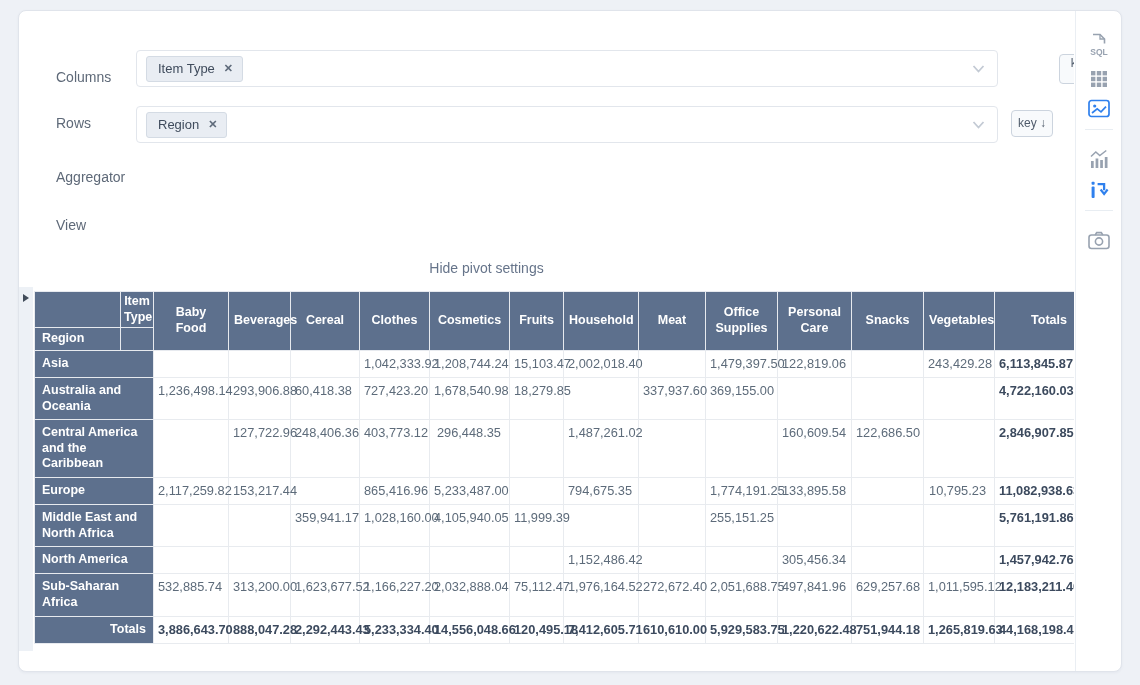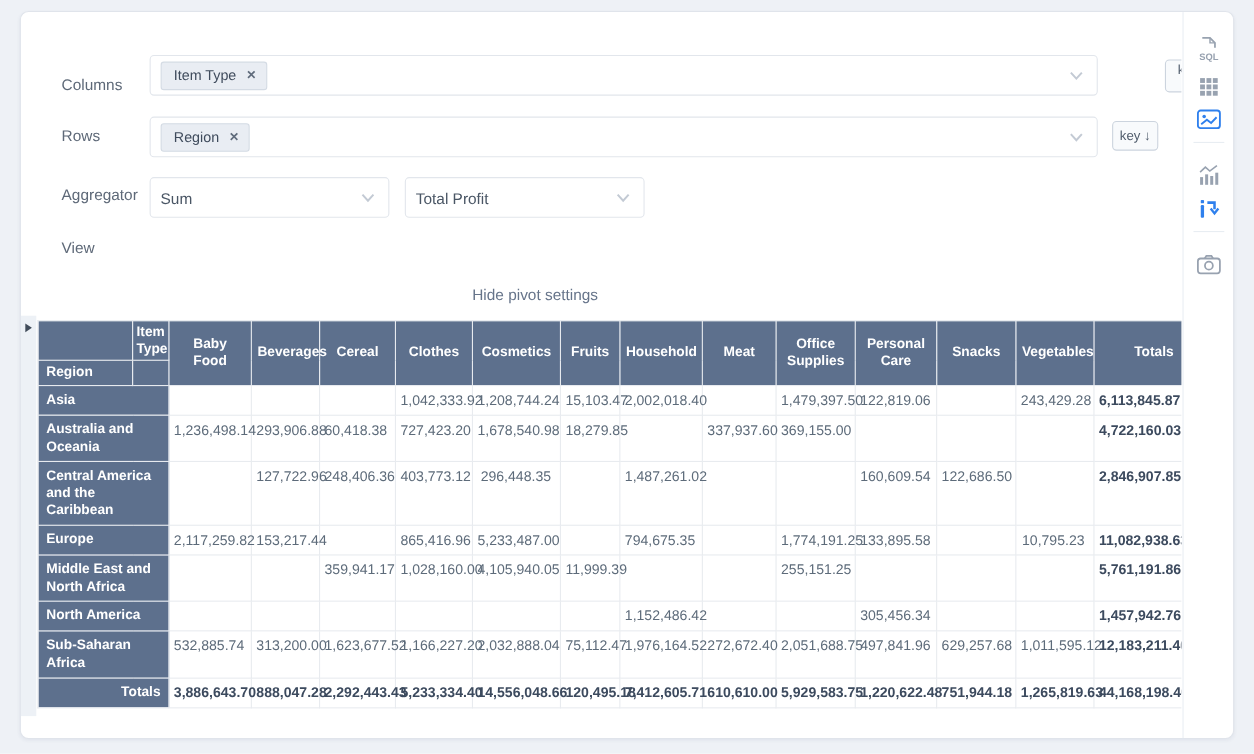--- a/index.html
+++ b/index.html
@@ -98,36 +98,20 @@
         <svg width="13" height="9" viewBox="0 0 13 9">
             <path d="M1.5 1.5 L6.5 7 L11.5 1.5" fill="none" stroke="#c3cad4" stroke-width="1.8"></path>
           </svg>
       </span>
     </div>
     <div class="key-btn key-row">
       <span>key ↓</span>
     </div>
 
     <div class="set-label" style="top:158px">Aggregator</div>
-    <div class="select sel-agg">
-      <span class="sel-text">Sum</span>
-      <span class="chevron">
-        <svg width="13" height="9" viewBox="0 0 13 9">
-            <path d="M1.5 1.5 L6.5 7 L11.5 1.5" fill="none" stroke="#c3cad4" stroke-width="1.8"></path>
-          </svg>
-      </span>
-    </div>
-    <div class="select sel-aggval">
-      <span class="sel-text">Total Profit</span>
-      <span class="chevron">
-        <svg width="13" height="9" viewBox="0 0 13 9">
-            <path d="M1.5 1.5 L6.5 7 L11.5 1.5" fill="none" stroke="#c3cad4" stroke-width="1.8"></path>
-          </svg>
-      </span>
-    </div>
 
     <div class="set-label" style="top:206px">View</div>
 
     <div class="hide-link">Hide pivot settings</div>
 
     <div class="gutter">
       <div class="handle"></div>
     </div>
     <table class="pivot">
         <colgroup>

